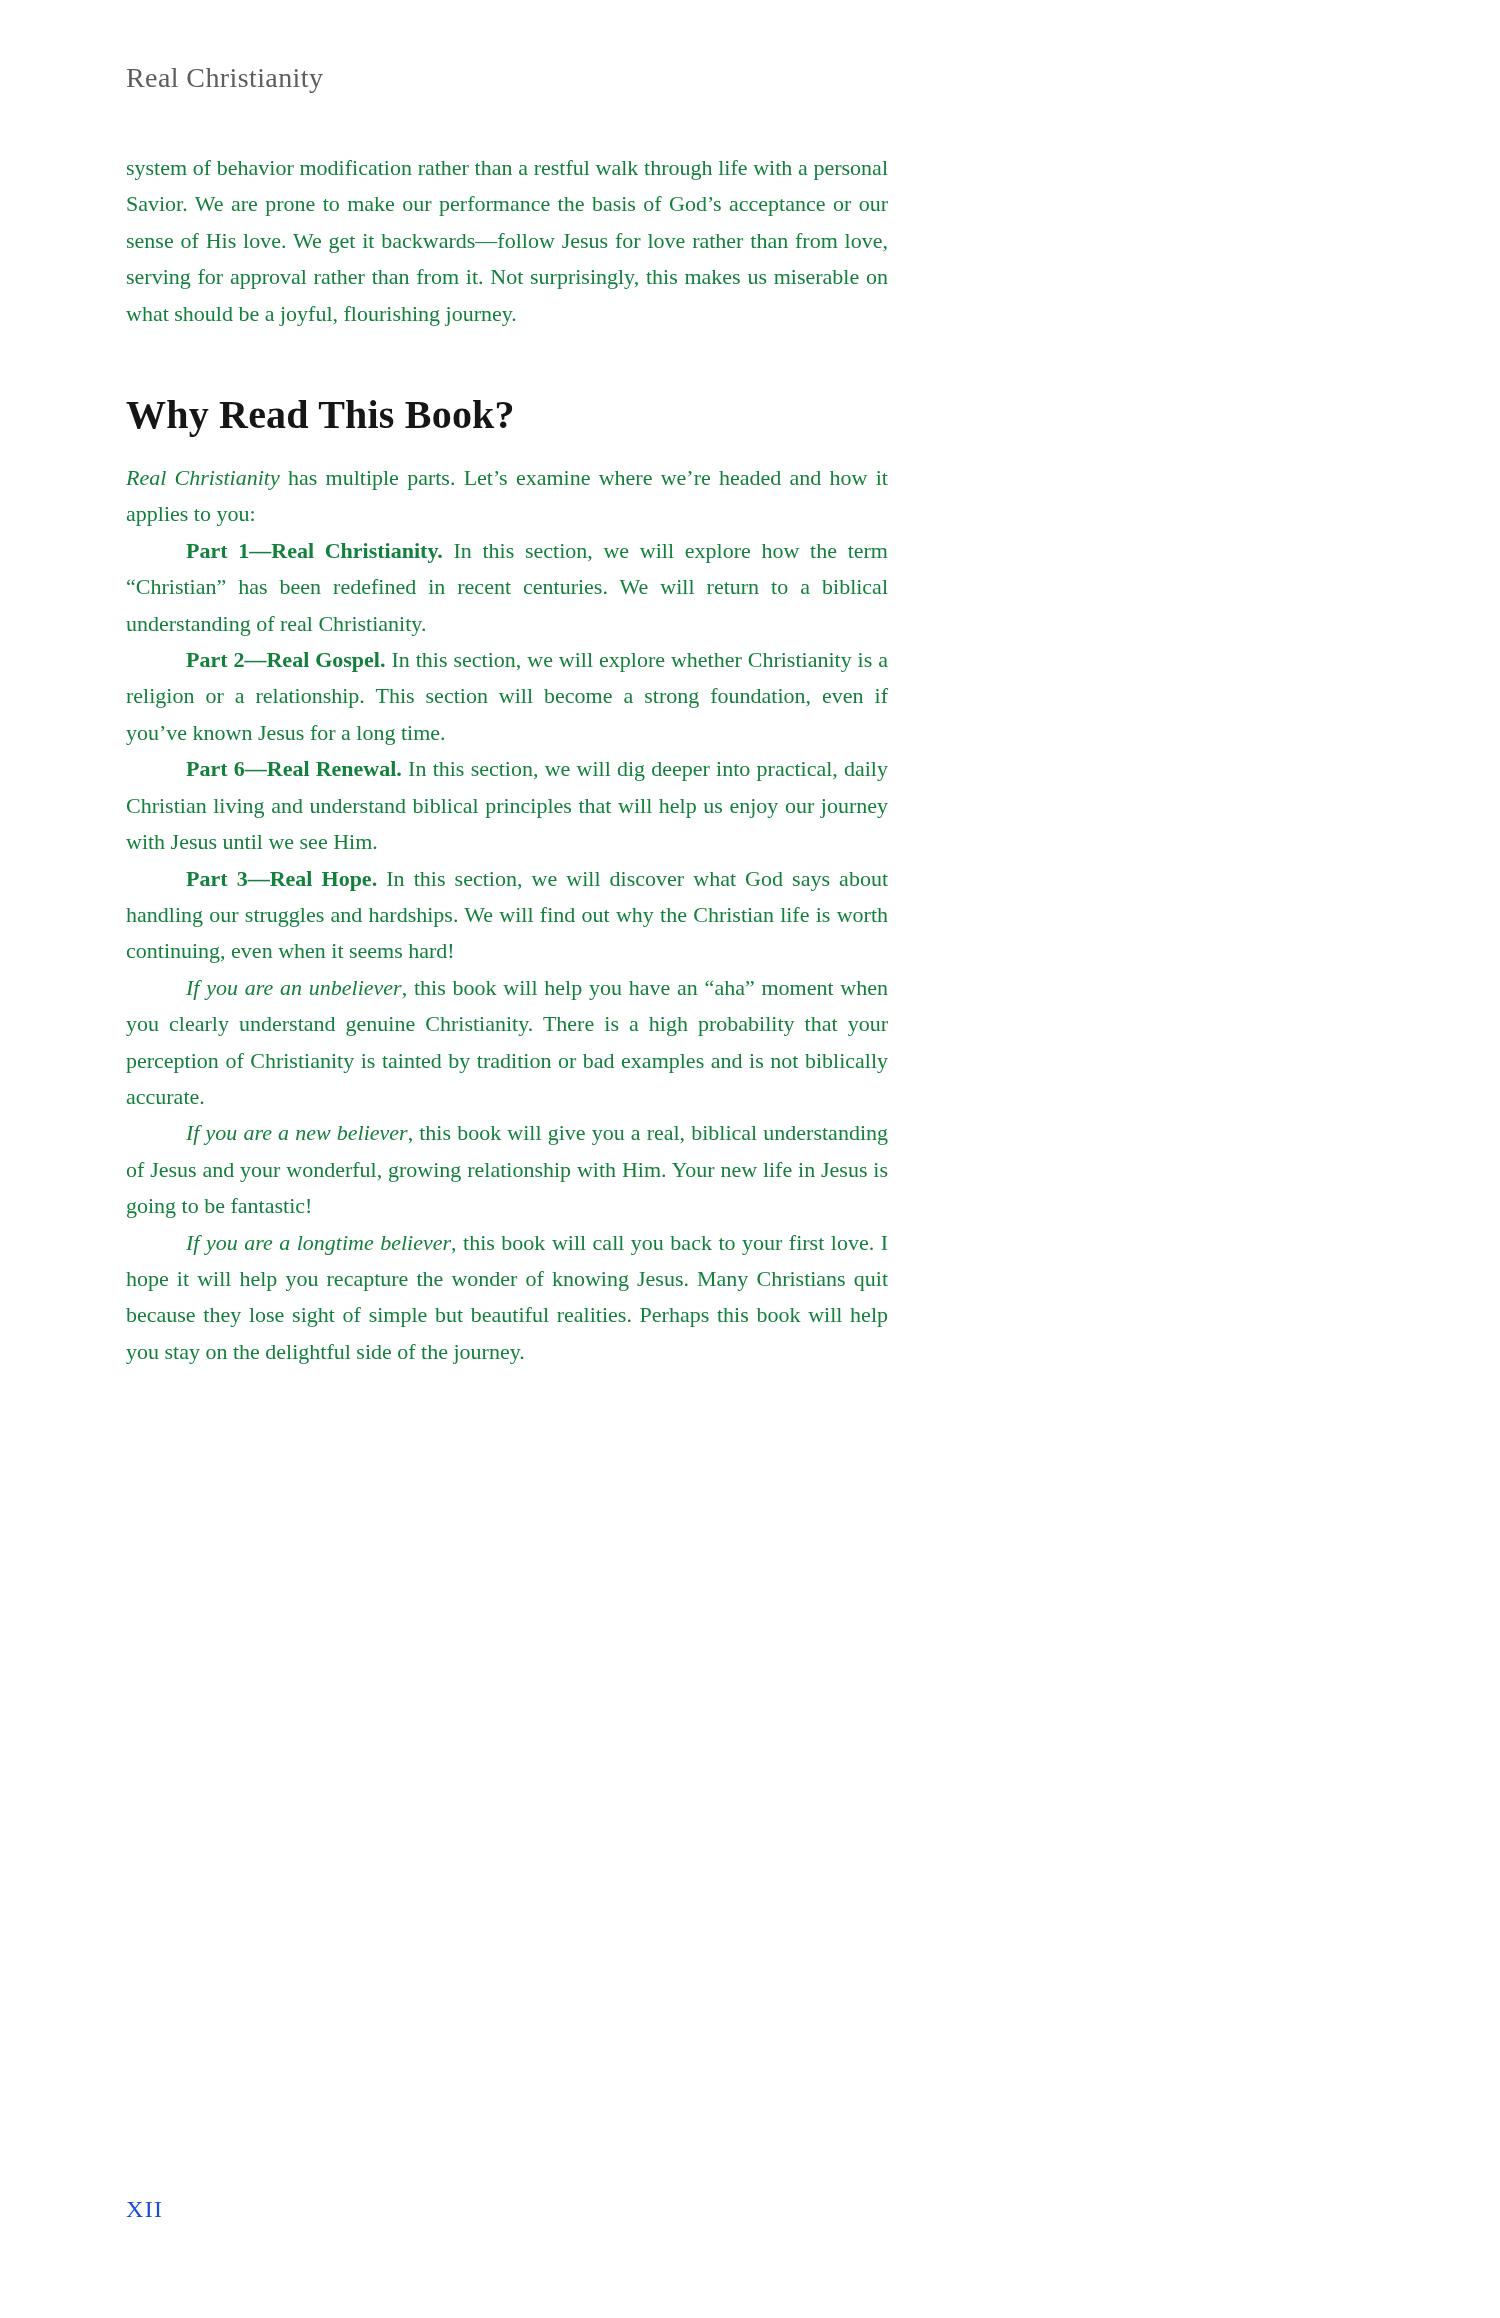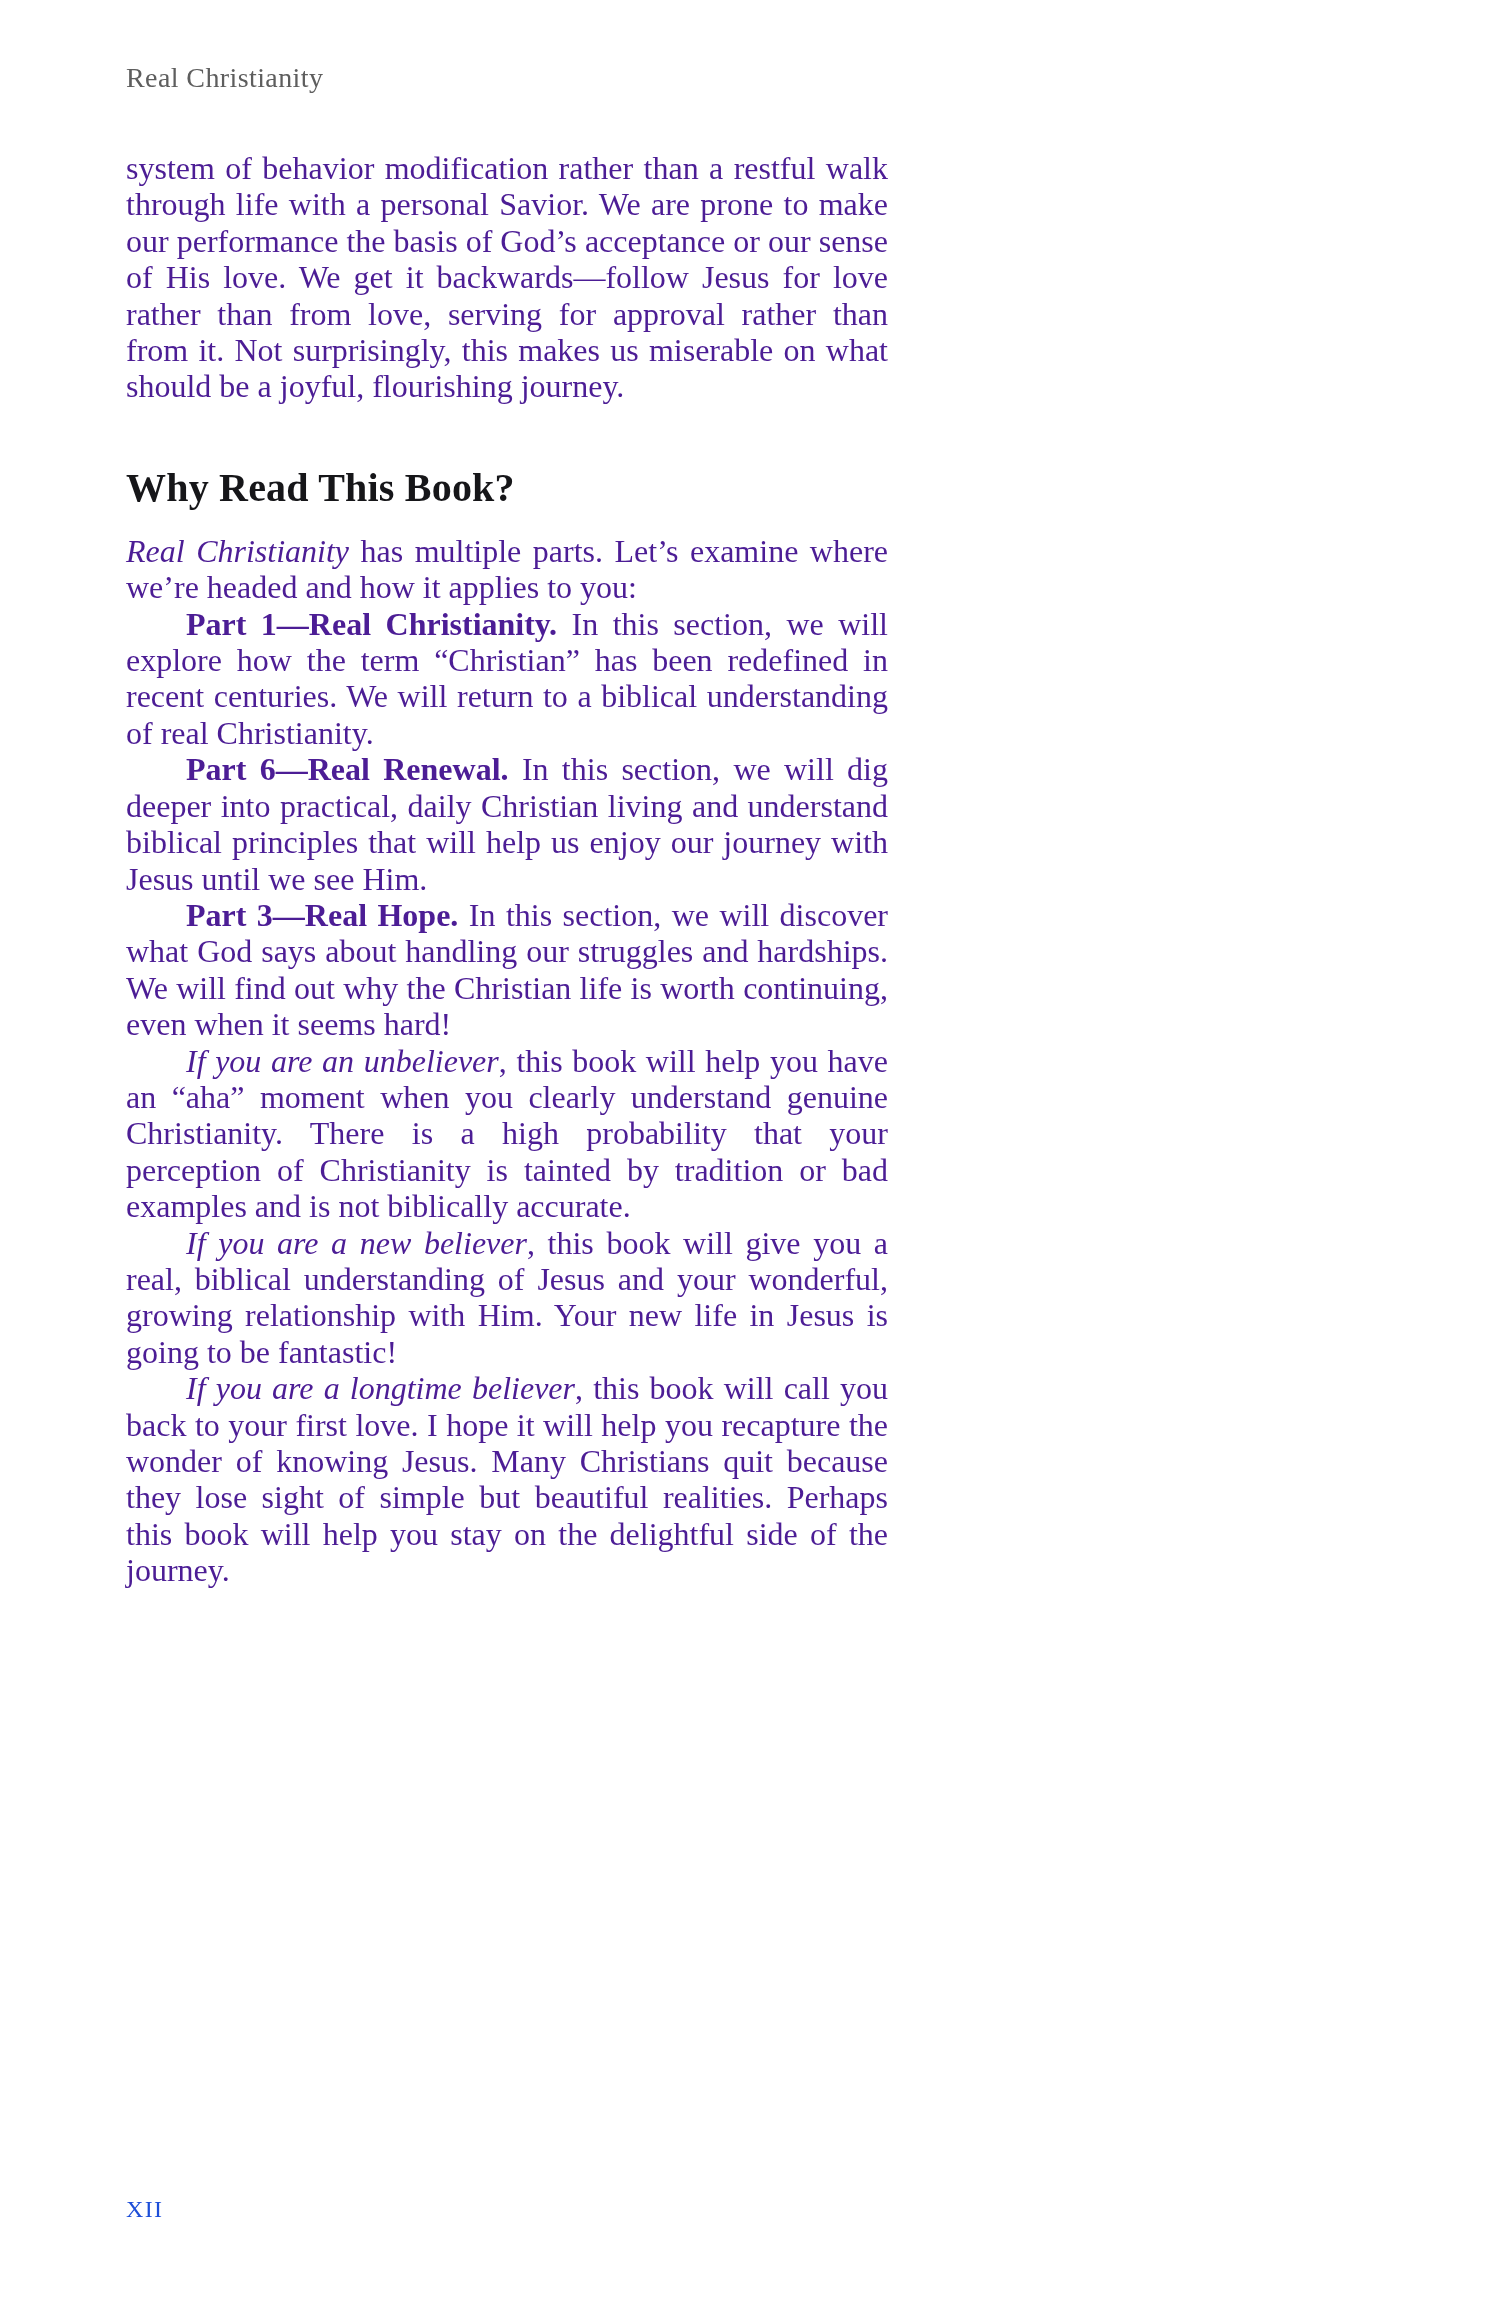--- a/index.html
+++ b/index.html
@@ -39,26 +39,26 @@
   
   .textblock {
     position: absolute;
     left: 126px;
     top: 150px;
     width: 762px;
   }
 
   p.body {
     margin: 0;
-    font-size: 32px;
+    font-size: 22px;
     line-height: 36.4px;
     text-align: justify;
     text-justify: inter-word;
     hyphens: none;
-    color: #4c1d95;
+    color: #15803d;
   }
 
   p.indent {
     text-indent: 60px;
   }
 
   
   h2.section-heading {
     margin: 0;
     padding: 0;
@@ -107,20 +107,21 @@
     </p>
 
     <div class="heading-wrap">
       <h2 class="section-heading">Why Read This Book?</h2>
     </div>
 
     <p class="body"><i class="ital">Real Christianity</i><span> has multiple parts. Let’s examine where we’re headed and how it applies to you:</span></p>
 
     <p class="body indent"><b class="bold">Part 1—Real Christianity.</b><span> In this section, we will explore how the term “Christian” has been redefined in recent centuries. We will return to a biblical understanding of real Christianity.</span></p>
 
+    <p class="body indent"><b class="bold">Part 2—Real Gospel.</b><span> In this section, we will explore whether Christianity is a religion or a relationship. This section will become a strong foundation, even if you’ve known Jesus for a long time.</span></p>
 
     <p class="body indent"><b class="bold">Part 6—Real Renewal.</b><span> In this section, we will dig deeper into practical, daily Christian living and understand biblical principles that will help us enjoy our journey with Jesus until we see Him.</span></p>
 
     <p class="body indent"><b class="bold">Part 3—Real Hope.</b><span> In this section, we will discover what God says about handling our struggles and hardships. We will find out why the Christian life is worth continuing, even when it seems hard!</span></p>
 
     <p class="body indent"><i class="ital">If you are an unbeliever</i><span>, this book will help you have an “aha” moment when you clearly understand genuine Christianity. There is a high probability that your perception of Christianity is tainted by tradition or bad examples and is not biblically accurate.</span></p>
 
     <p class="body indent"><i class="ital">If you are a new believer</i><span>, this book will give you a real, biblical understanding of Jesus and your wonderful, growing relationship with Him. Your new life in Jesus is going to be fantastic!</span></p>
 
     <p class="body indent"><i class="ital">If you are a longtime believer</i><span>, this book will call you back to your first love. I hope it will help you recapture the wonder of knowing Jesus. Many Christians quit because they lose sight of simple but beautiful realities. Perhaps this book will help you stay on the delightful side of the journey.</span></p>

